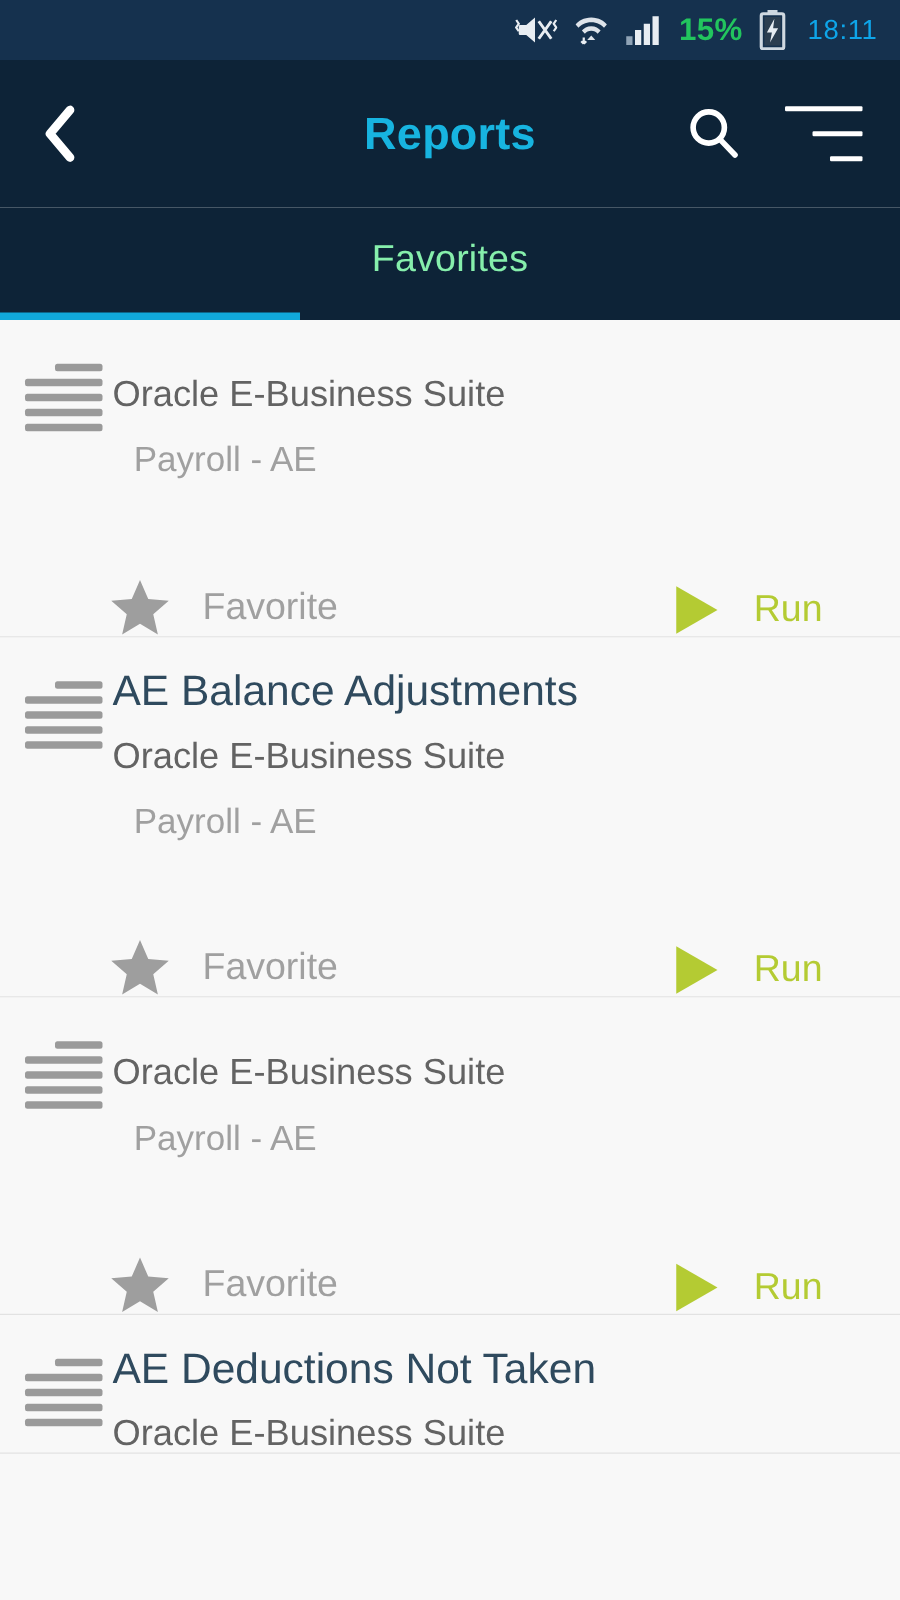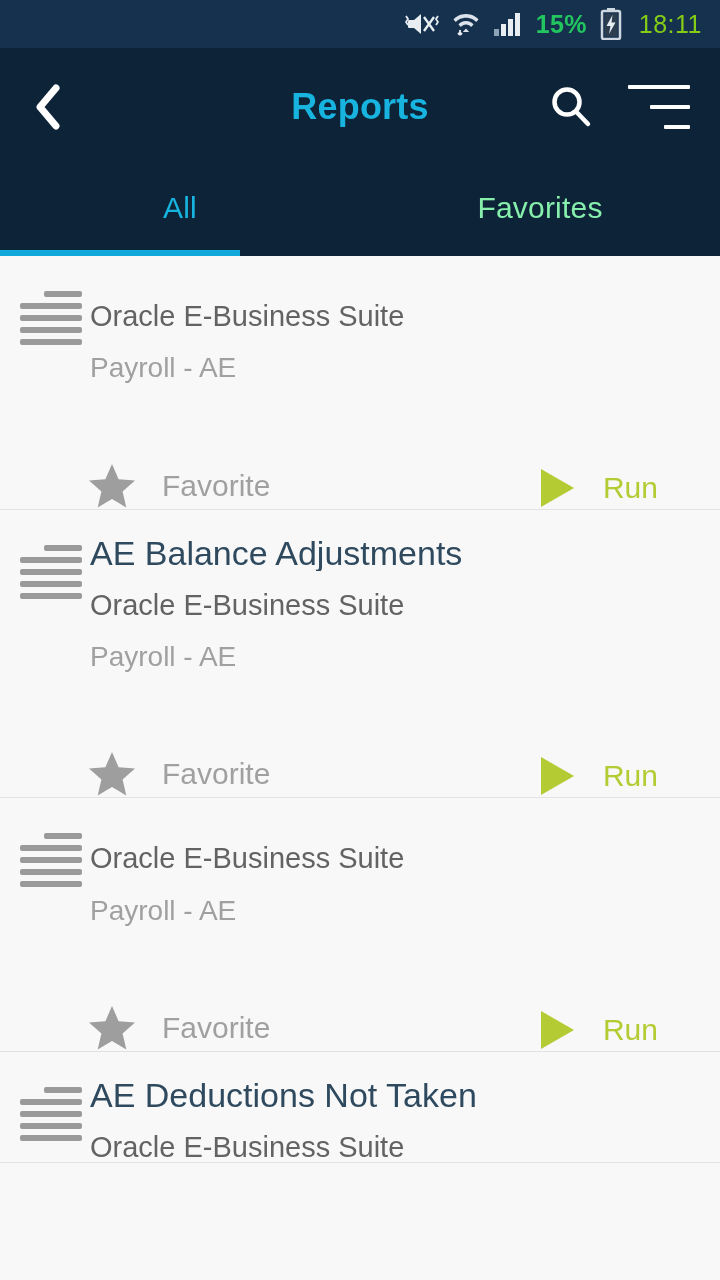--- a/index.html
+++ b/index.html
@@ -17,21 +17,21 @@
   .status-bar{
     height:48px; flex:0 0 48px;
     background:#15314e;
     display:flex; align-items:center; justify-content:flex-end;
     padding-right:18px;
     color:#e8edf2;
   }
   .status-icons{ display:flex; align-items:center; gap:13px; }
   .sb-ico{ display:block; }
   .sb-text{ font-size:25px; letter-spacing:.3px; color:#22c55e; font-weight:700; }
-  .sb-time{ font-size:25px; color:#84cc16; margin-left:4px; letter-spacing:.5px; }
+  .sb-time{ font-size:22px; color:#0ea5e9; margin-left:4px; letter-spacing:.5px; }
 
   
   .header{
     height:118px; flex:0 0 118px;
     background:#0d2337;
     display:flex; align-items:center;
     position:relative;
   }
   .hdr-back{
     width:96px; height:118px;
@@ -95,21 +95,21 @@
   .doc-icon i:nth-child(3){ width:62px; }
   .doc-icon i:nth-child(4){ width:62px; }
   .doc-icon i:nth-child(5){ width:62px; }
 
   .item-text{ flex:1 1 auto; padding-left:8px; min-width:0; }
   .item-title{
     font-size:34px; color:#2f4a5e; line-height:1.02;
     white-space:nowrap; overflow:hidden;
   }
   .item-sub1{ font-size:29px; color:#636363; margin-top:19px; line-height:1.05; }
-  .item-sub2{ font-size:28px; color:#a0a0a0; margin-top:22px; line-height:1.05; }
+  .item-sub2{ font-size:28px; color:#a0a0a0; margin-top:22px; line-height:1.05;margin-left:17px; }
 
   .item-actions{
     display:flex; align-items:flex-end; justify-content:space-between;
     padding:0 62px 0 88px; height:104px; margin-top:22px;
   }
   .fav-group{ display:flex; align-items:center; gap:26px; cursor:pointer; }
   .star{ width:48px; height:46px; display:block; }
   .fav-label{ font-size:30px; color:#a0a0a0; }
   .run-group{ display:flex; align-items:center; gap:27px; cursor:pointer; }
   .play{ width:38px; height:42px; display:block; }
@@ -176,21 +176,20 @@
         <span class="hamburger">
           <i></i>
             <i></i>
             <i></i>
         </span>
       </div>
     </div>
   </div>
 
   <div class="tabs">
-    <div class="tab active">All</div>
     <div class="tab">Favorites</div>
     <div class="tab-underline"></div>
   </div>
 
   <div class="list">
 
     <div class="list-item">
       <div class="item-body">
         <span class="doc-icon">
             <i></i>

